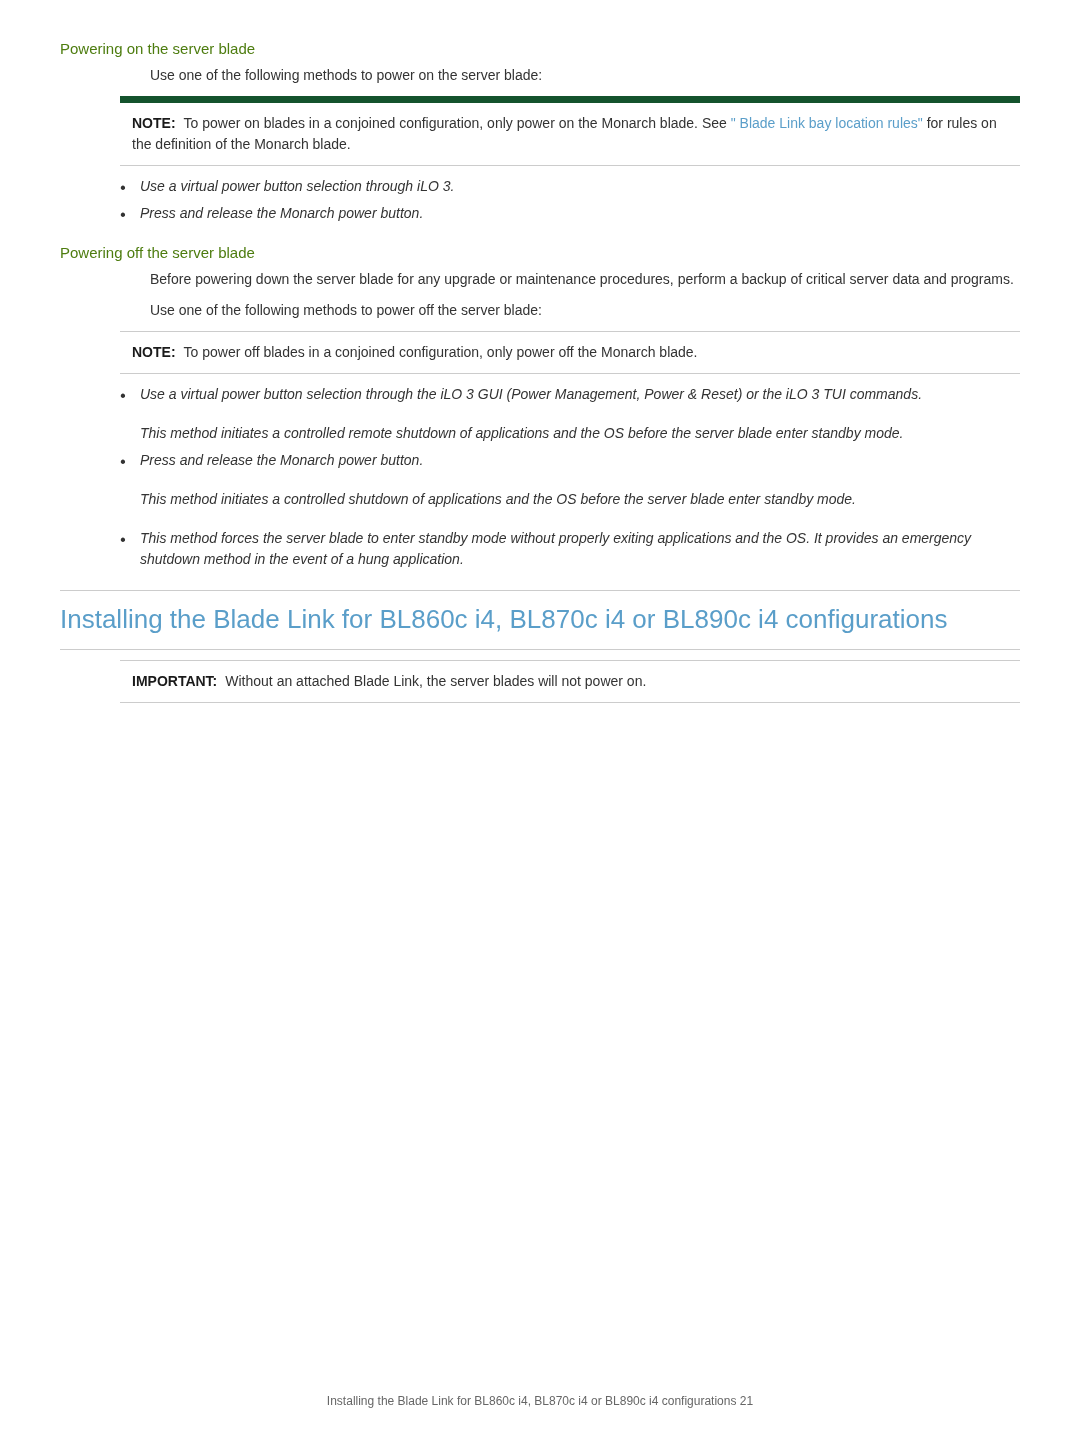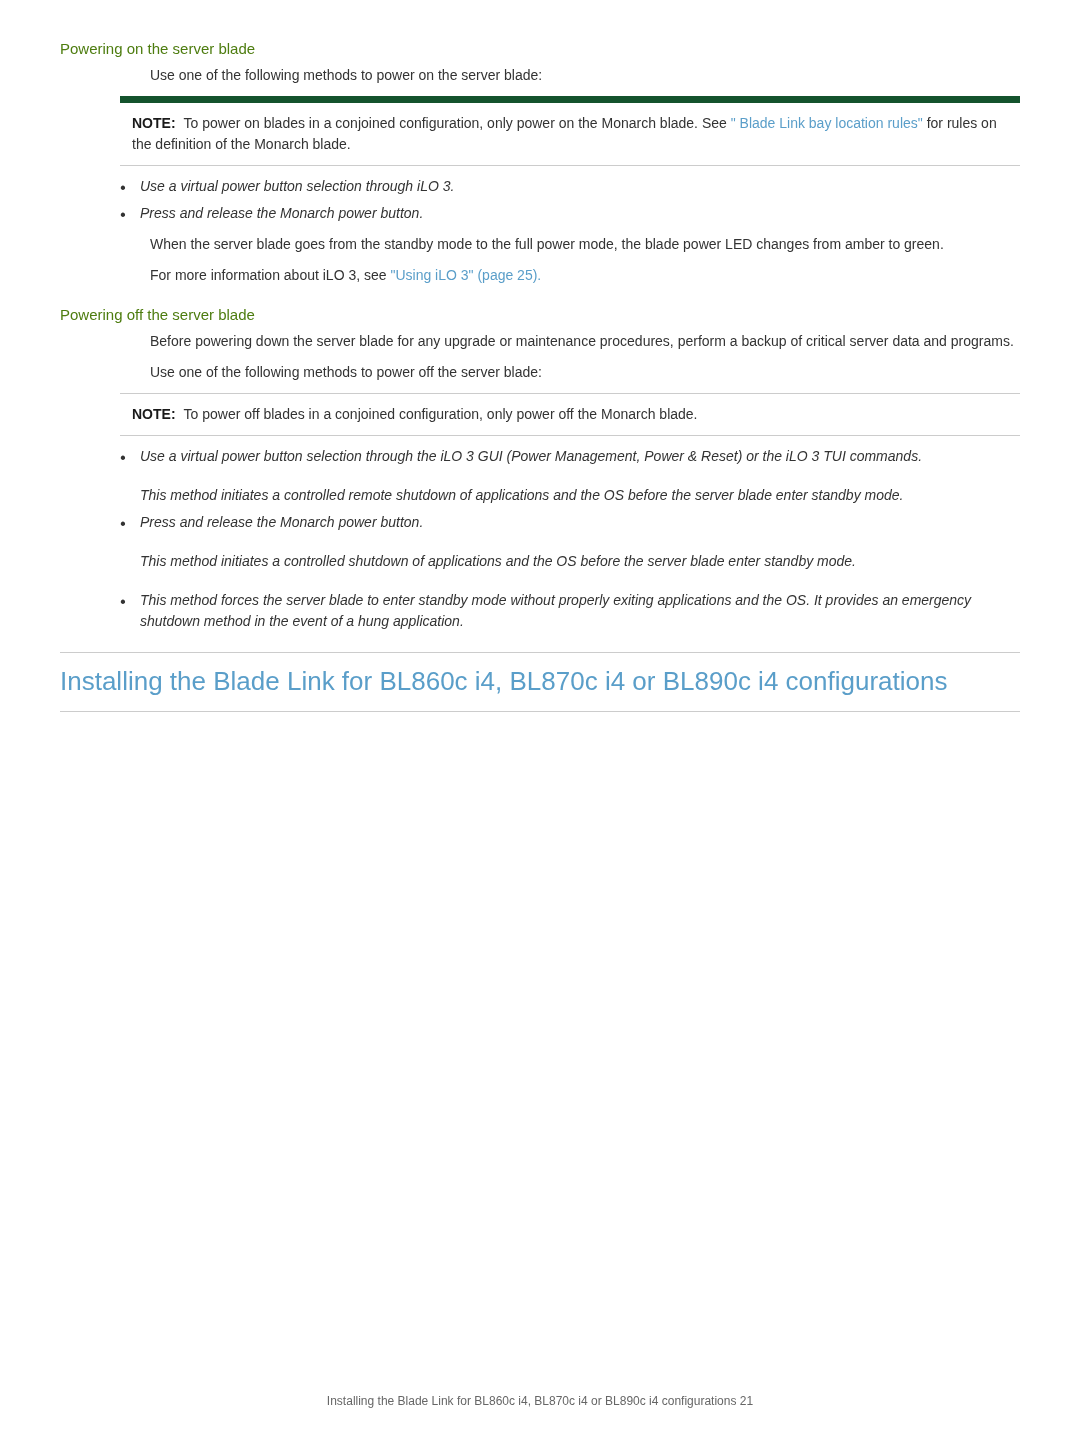--- a/index.html
+++ b/index.html
@@ -175,26 +175,20 @@
 
     <ul class="bullet-list">
       <li>
         <span>Use a virtual power button selection through iLO 3.</span>
       </li>
       <li>
         <span>Press and release the Monarch power button.</span>
       </li>
     </ul>
 
-    <div class="indented">
-      <p>When the server blade goes from the standby mode to the full power mode, the blade power LED changes from amber to green.</p>
-      <p>
-        <span>For more information about iLO 3, see </span><a href="#">"Using iLO 3" (page 25).</a>
-      </p>
-    </div>
   </div>
 
   <div class="section-block">
     <h2 class="section-heading">Powering off the server blade</h2>
 
     <div class="indented">
       <p>Before powering down the server blade for any upgrade or maintenance procedures, perform a backup of critical server data and programs.</p>
       <p>Use one of the following methods to power off the server blade:</p>
     </div>
 
@@ -215,19 +209,22 @@
         <div class="sub-para">This method forces the server blade to enter standby mode without properly exiting applications and the OS. It provides an emergency shutdown method in the event of a hung application.</div>
       </li>
     </ul>
   </div>
 
   <div class="large-section-block">
     <hr class="divider-full" style="margin-left:0; margin-bottom:12px;">
     <h1 class="large-heading">Installing the Blade Link for BL860c i4, BL870c i4 or BL890c i4 configurations</h1>
     <hr class="divider-full" style="margin-left:0; margin-bottom:10px;">
 
+    <div class="important-box">
+      <span class="important-label">IMPORTANT:</span><span>Without an attached Blade Link, the server blades will not power on.</span>
+    </div>
   </div>
 
 </div>
 
 <div class="page-footer">
   <span>Installing the Blade Link for BL860c i4, BL870c i4 or BL890c i4 configurations    21</span>
 </div>
 
 </body></html>

